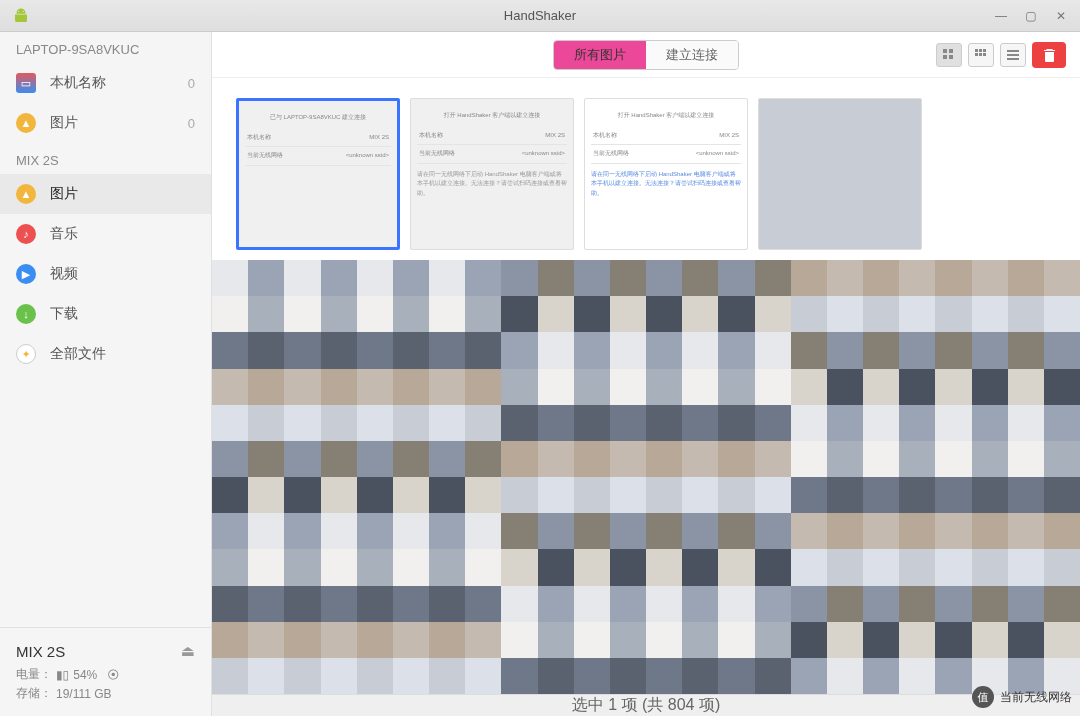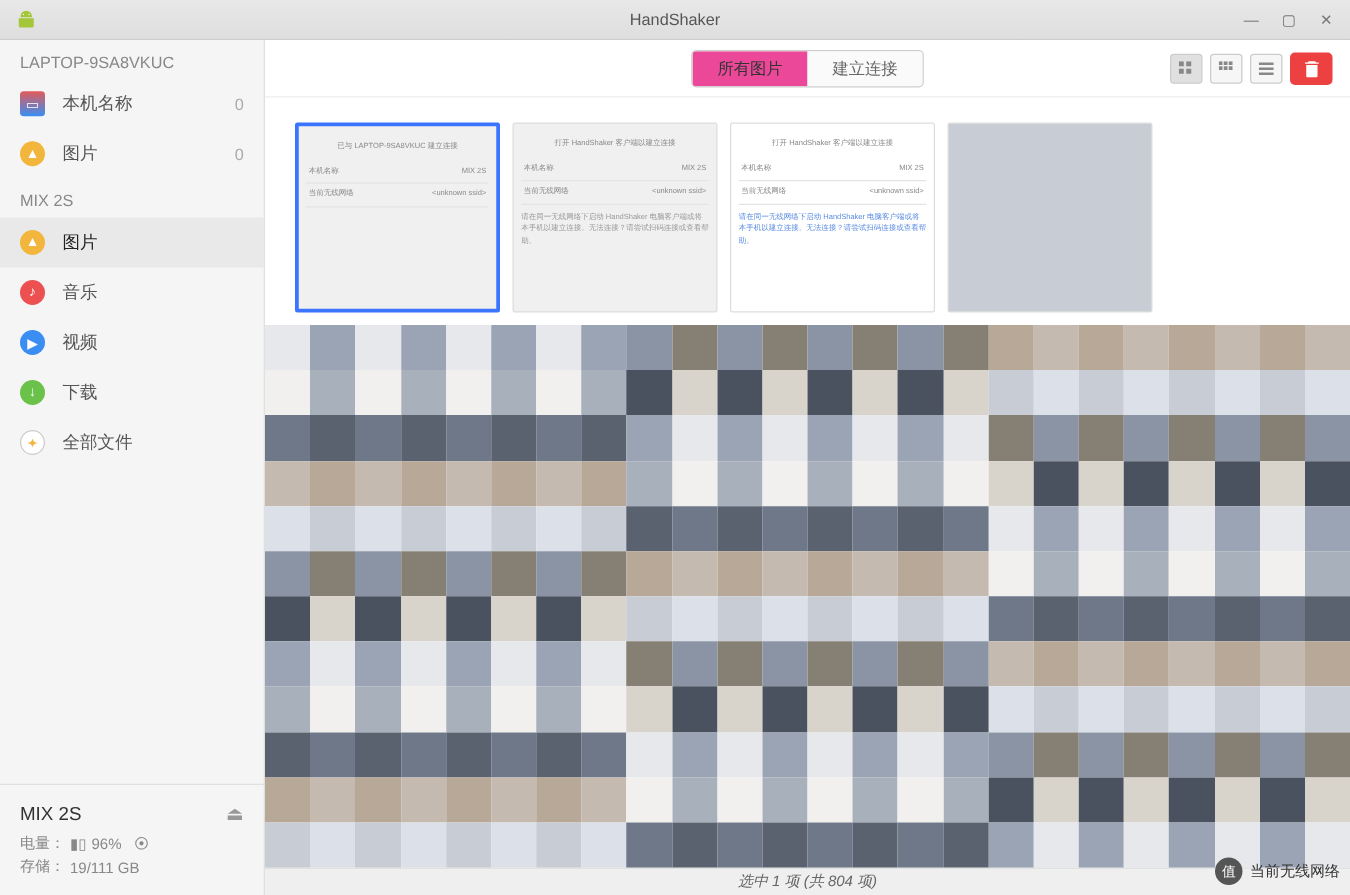--- a/index.html
+++ b/index.html
@@ -31,21 +31,21 @@
 .grid { flex: 1; padding: 20px 24px; overflow: hidden; display: flex; flex-wrap: wrap; gap: 10px; align-content: flex-start; }
 .thumb { width: 164px; height: 152px; border: 1px solid #ddd; border-radius: 2px; background: #f0f0f0; font-size: 6px; color: #888; padding: 6px; overflow: hidden; line-height: 1.6; }
 .thumb.selected { border: 3px solid #3a74ff; }
 .thumb .lab { display: flex; justify-content: space-between; padding: 4px 2px; border-bottom: 1px solid #e4e4e4; }
 .thumb.notfound { text-align: center; color: #333; }
 .thumb.notfound .big { font-size: 12px; font-weight: 500; margin-top: 8px; }
 .thumb.notfound .mid { font-size: 9px; font-weight: bold; margin-top: 20px; }
 .thumb.notfound .sm { font-size: 6px; margin-top: 10px; color: #888; }
 .pixelated { position: absolute; left: 212px; right: 0; top: 260px; bottom: 22px; display: grid; grid-template-columns: repeat(24,1fr); grid-template-rows: repeat(12,1fr); }
 .pixelated div { background: #b0b8c0; }
-.statusbar { position: absolute; bottom: 0; left: 0; right: 0; height: 22px; background: #efefef; border-top: 1px solid #ddd; display: flex; align-items: center; justify-content: center; font-size: 12px; color: #666; font-style: italic; }
+.statusbar { position: absolute; bottom: 0; left: 0; right: 0; height: 22px; background: #efefef; border-top: 1px solid #ddd; display: flex; align-items: center; justify-content: center; font-size: 16px; color: #666; }
 .watermark { position: absolute; right: 8px; bottom: 8px; display: flex; align-items: center; gap: 6px; font-size: 12px; color: #333; font-weight: 500; }
 .watermark .dot { width: 22px; height: 22px; border-radius: 50%; background: #555; color: #fff; display: flex; align-items: center; justify-content: center; font-size: 11px; }
 </style>
 </head>
 <body>
 
 <div class="titlebar">
   <span class="android-icon">
     <svg viewBox="0 0 24 24" fill="#a4c639">
         <path d="M6 8a6 6 0 0112 0v1H6V8zm3-3l-1-2m7 2l1-2M4 10h16v8a2 2 0 01-2 2H6a2 2 0 01-2-2v-8z"></path>
@@ -102,21 +102,21 @@
     </div>
 
     <div class="device-footer">
       <div class="name">
         <span>MIX 2S</span>
         <span style="color:#999;">⏏</span>
       </div>
       <div class="line">
         <span>电量：</span>
         <span>▮▯</span>
-        <span>96%</span>
+        <span>54%</span>
         <span style="margin-left:6px;">⦿</span>
       </div>
       <div class="line" style="margin-top:2px;">
         <span>存储：</span>
         <span>19/111 GB</span>
       </div>
     </div>
   </div>
 
   <div class="main">

